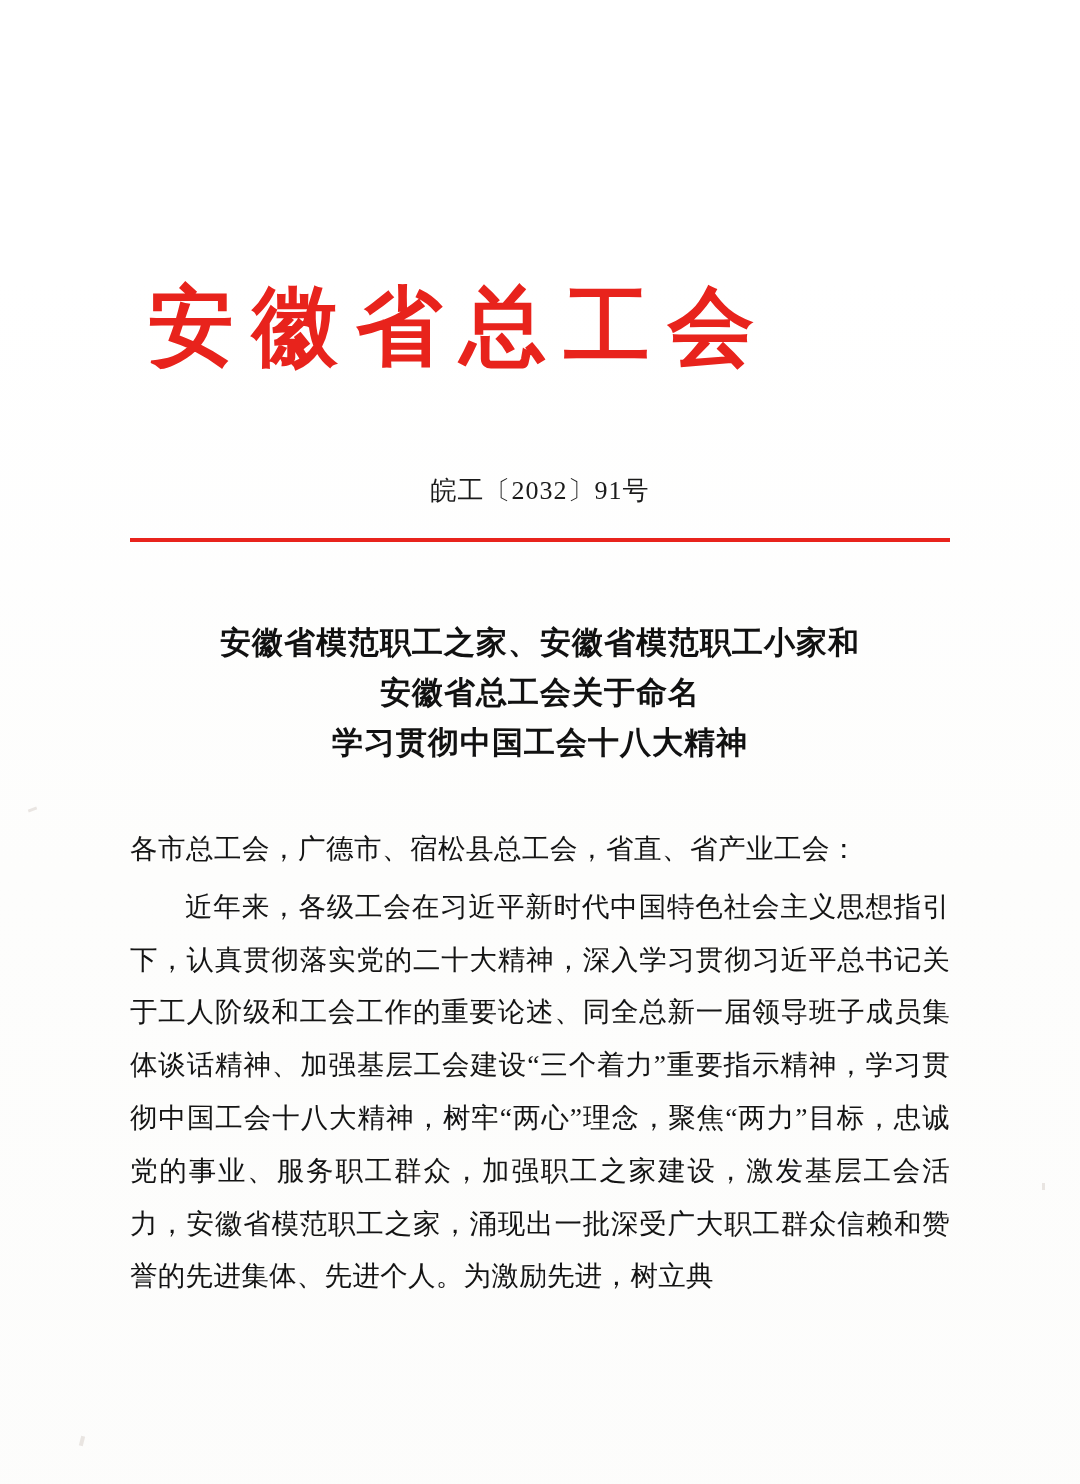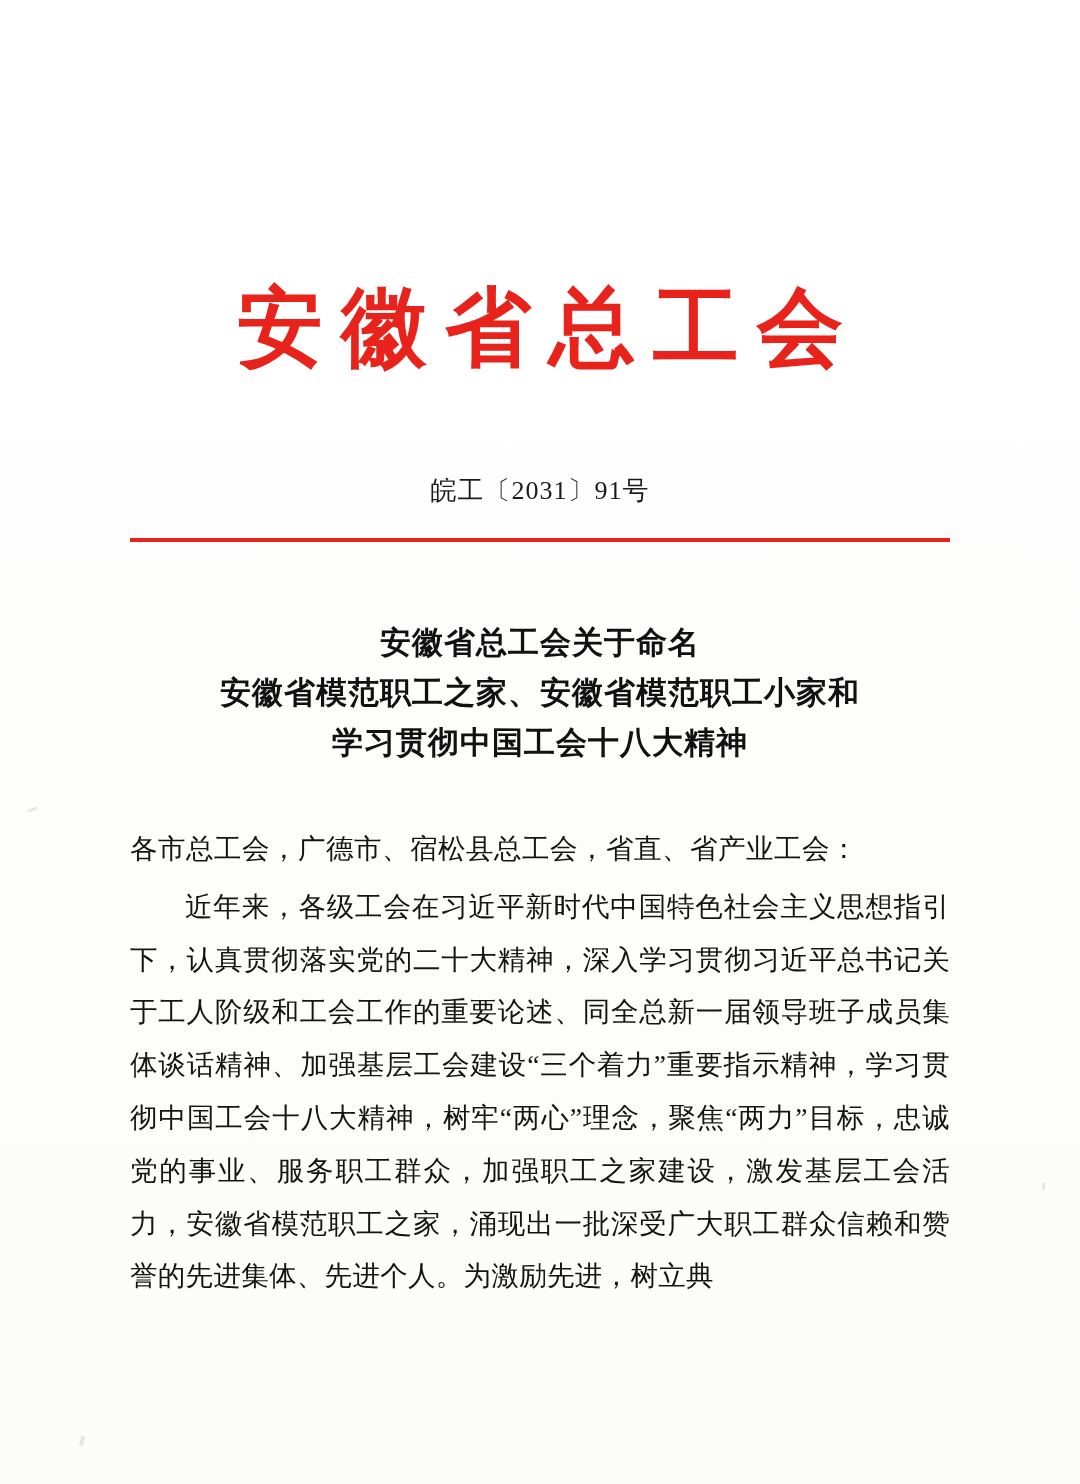--- a/index.html
+++ b/index.html
@@ -30,24 +30,23 @@
     background: linear-gradient(180deg, #ffffff 0%, #fdfdfc 40%, #fcfcfb 100%);
     pointer-events: none;
   }
   .content {
     position: relative;
     z-index: 2;
     padding: 0 130px;
   }
 
   .letterhead {
-    text-align: center;
     margin-top: 278px;
     color: #e8231c;
-    font-family: Liberation Sans, sans-serif;
+    font-family: Liberation Serif, serif;
     font-weight: 700;
     font-size: 86px;
     letter-spacing: 18px;
     text-indent: 18px;
     line-height: 1.15;
     white-space: nowrap;
   }
 
   .doc-number {
     text-align: center;
@@ -116,27 +115,27 @@
 <div class="page">
 
   <div class="speckle sp1"></div>
   <div class="speckle sp2"></div>
   <div class="speckle sp3"></div>
 
   <div class="content">
 
     <div class="letterhead">安徽省总工会</div>
 
-    <div class="doc-number">皖工〔2031〕91号</div>
+    <div class="doc-number">皖工〔2032〕91号</div>
 
     <div class="red-rule"></div>
 
     <div class="title">
+      <div>安徽省模范职工之家、安徽省模范职工小家和</div>
       <div>安徽省总工会关于命名</div>
-      <div>安徽省模范职工之家、安徽省模范职工小家和</div>
       <div>学习贯彻中国工会十八大精神</div>
     </div>
 
     <div class="salutation">各市总工会，广德市、宿松县总工会，省直、省产业工会：</div>
 
     <div class="body-para">近年来，各级工会在习近平新时代中国特色社会主义思想指引下，认真贯彻落实党的二十大精神，深入学习贯彻习近平总书记关于工人阶级和工会工作的重要论述、同全总新一届领导班子成员集体谈话精神、加强基层工会建设“三个着力”重要指示精神，学习贯彻中国工会十八大精神，树牢“两心”理念，聚焦“两力”目标，忠诚党的事业、服务职工群众，加强职工之家建设，激发基层工会活力，安徽省模范职工之家，涌现出一批深受广大职工群众信赖和赞誉的先进集体、先进个人。为激励先进，树立典</div>
 
   </div>
 
 </div>

